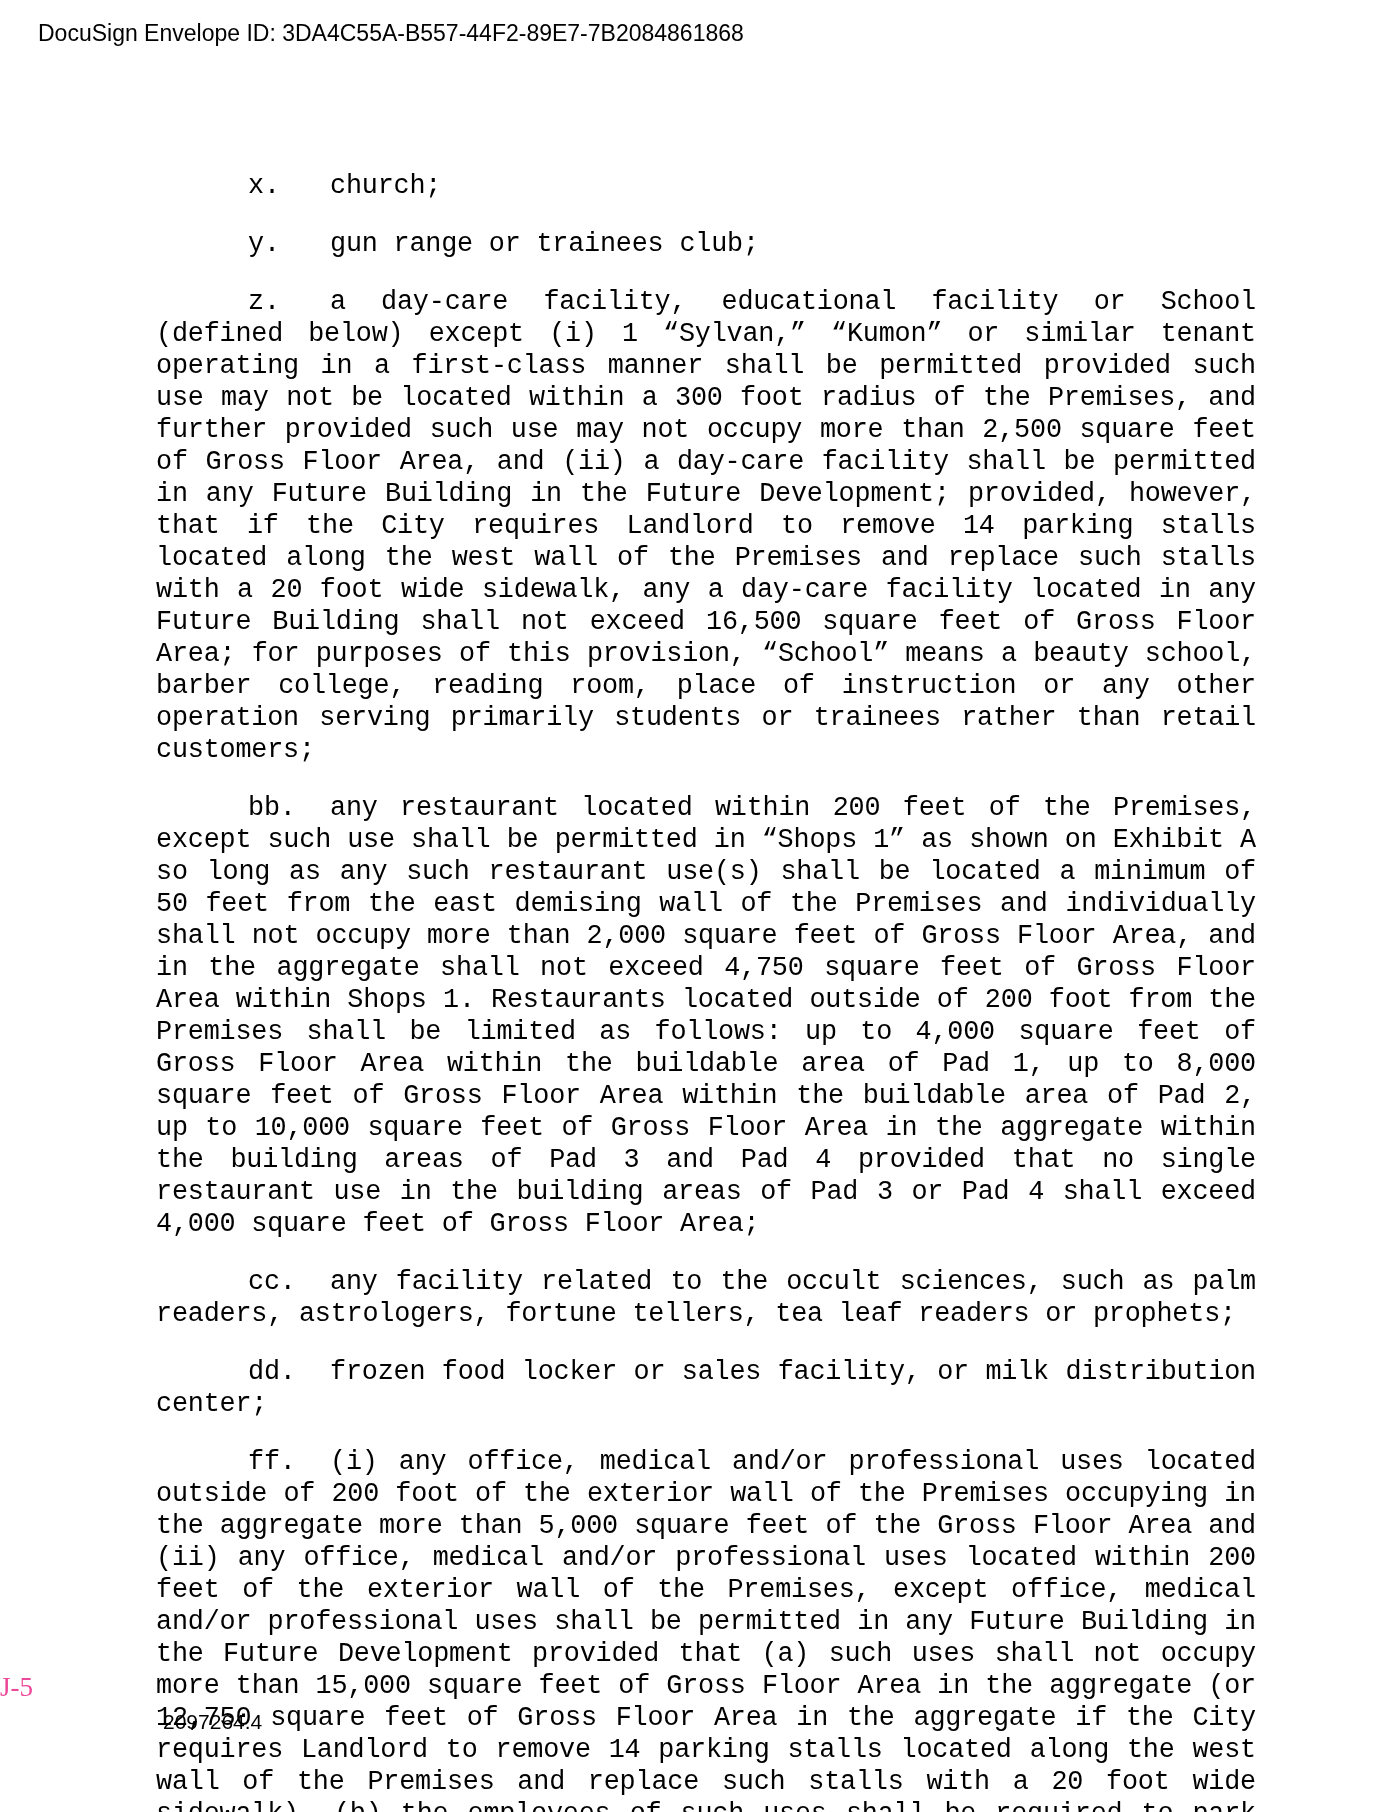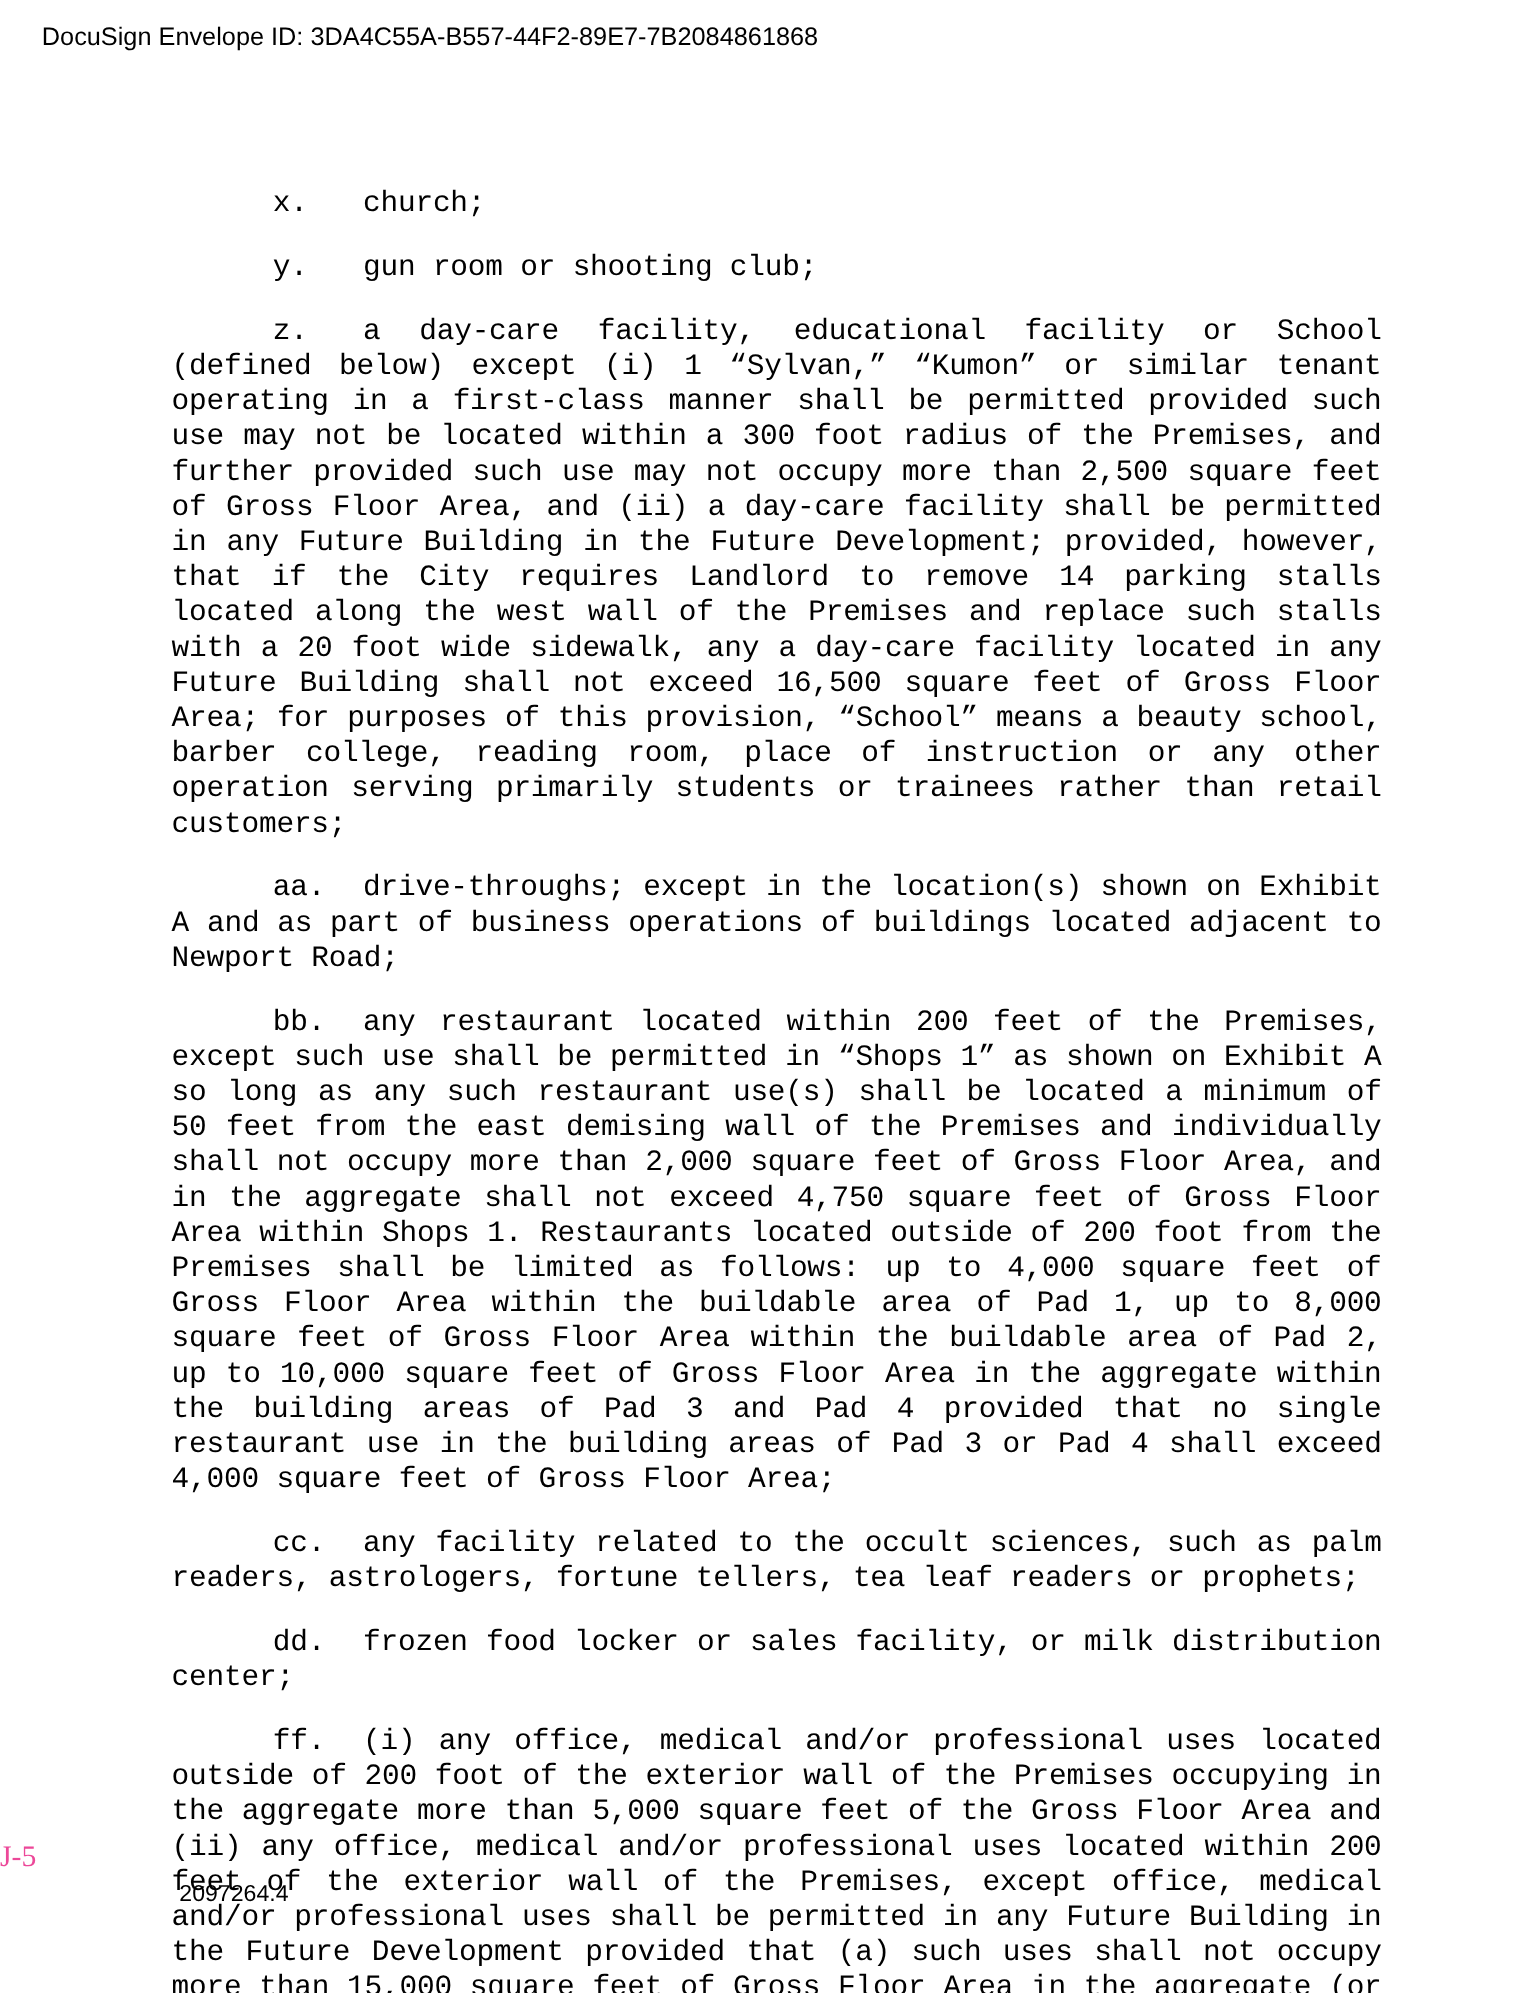--- a/index.html
+++ b/index.html
@@ -71,25 +71,24 @@
 <body>
 
 <div class="page">
 
   <div class="docusign-header">DocuSign Envelope ID: 3DA4C55A-B557-44F2-89E7-7B2084861868</div>
 
   <main class="content">
 
     <p class="clause"><span class="clause-label-box">x.</span><span>church;</span></p>
 
-    <p class="clause"><span class="clause-label-box">y.</span><span>gun room or shooting club;</span></p>
+    <p class="clause"><span class="clause-label-box">y.</span><span>gun range or trainees club;</span></p>
 
     <p class="clause"><span class="clause-label-box">z.</span><span>a day-care facility, educational facility or School (defined below) except (i) 1 “Sylvan,” “Kumon” or similar tenant operating in a first-class manner shall be permitted provided such use may not be located within a 300 foot radius of the Premises, and further provided such use may not occupy more than 2,500 square feet of Gross Floor Area, and (ii) a day-care facility shall be permitted in any Future Building in the Future Development; provided, however, that if the City requires Landlord to remove 14 parking stalls located along the west wall of the Premises and replace such stalls with a 20 foot wide sidewalk, any a day-care facility located in any Future Building shall not exceed 16,500 square feet of Gross Floor Area; for purposes of this provision, “School” means a beauty school, barber college, reading room, place of instruction or any other operation serving primarily students or trainees rather than retail customers;</span></p>
 
-    <p class="clause"><span class="clause-label-box">aa.</span><span>drive-throughs; except in the location(s) shown on Exhibit A and as part of business operations of buildings located adjacent to Newport Road;</span></p>
 
     <p class="clause"><span class="clause-label-box">bb.</span><span>any restaurant located within 200 feet of the Premises, except such use shall be permitted in “Shops 1” as shown on Exhibit A so long as any such restaurant use(s) shall be located a minimum of 50 feet from the east demising wall of the Premises and individually shall not occupy more than 2,000 square feet of Gross Floor Area, and in the aggregate shall not exceed 4,750 square feet of Gross Floor Area within Shops 1.  Restaurants located outside of 200 foot from the Premises shall be limited as follows: up to 4,000 square feet of Gross Floor Area within the buildable area of Pad 1, up to 8,000 square feet of Gross Floor Area within the buildable area of Pad 2, up to 10,000 square feet of Gross Floor Area in the aggregate within the building areas of Pad 3 and Pad 4 provided that no single restaurant use in the building areas of Pad 3 or Pad 4 shall exceed 4,000 square feet of Gross Floor Area;</span></p>
 
     <p class="clause"><span class="clause-label-box">cc.</span><span>any facility related to the occult sciences, such as palm readers, astrologers, fortune tellers, tea leaf readers or prophets;</span></p>
 
     <p class="clause"><span class="clause-label-box">dd.</span><span>frozen food locker or sales facility, or milk distribution center;</span></p>
 
 
     <p class="clause"><span class="clause-label-box">ff.</span><span>(i) any office, medical and/or professional uses located outside of 200 foot of the exterior wall of the Premises occupying in the aggregate more than 5,000 square feet of the Gross Floor Area and (ii) any office, medical and/or professional uses located within 200 feet of the exterior wall of the Premises, except office, medical and/or professional uses shall be permitted in any Future Building in the Future Development provided that (a) such uses shall not occupy more than 15,000 square feet of Gross Floor Area in the aggregate (or 12,750 square feet of Gross Floor Area in the aggregate if the City requires Landlord to remove 14 parking stalls located along the west wall of the Premises and replace such stalls with a 20 foot wide sidewalk), (b) the employees of such uses shall be required to park in the parking areas located along the westerly boundary of the Shopping Center and (c) signs shall be posted between the Premises</span></p>
 

